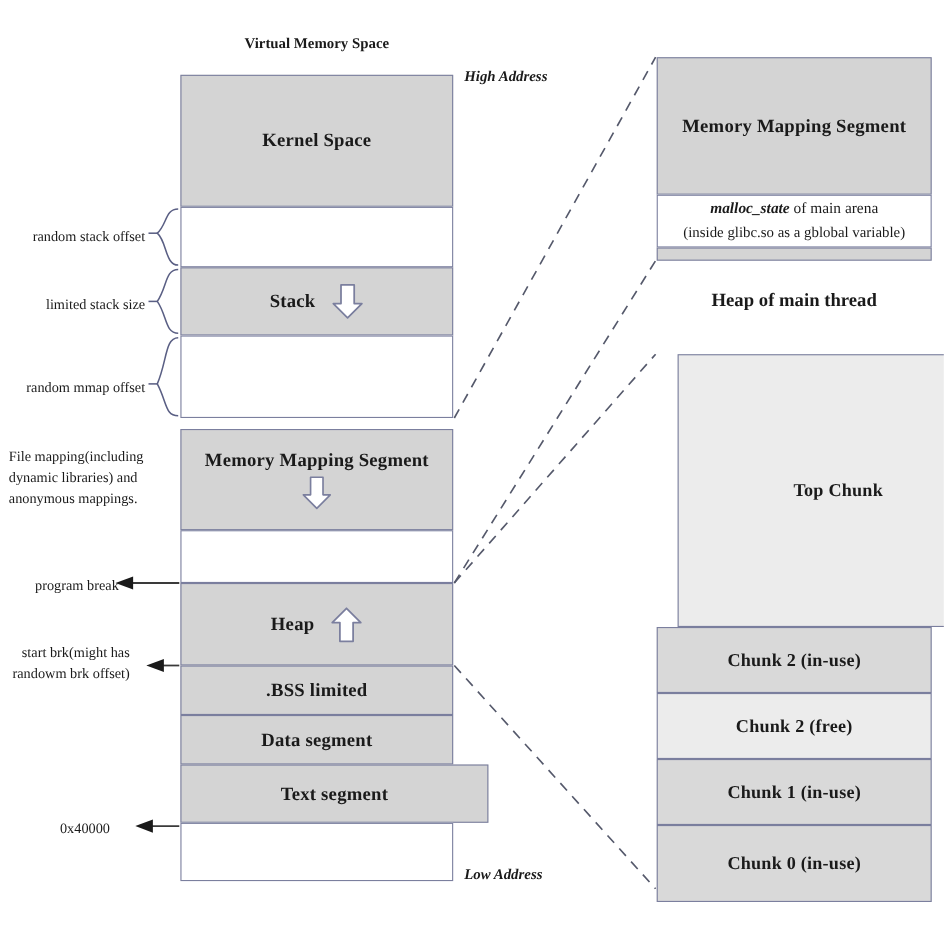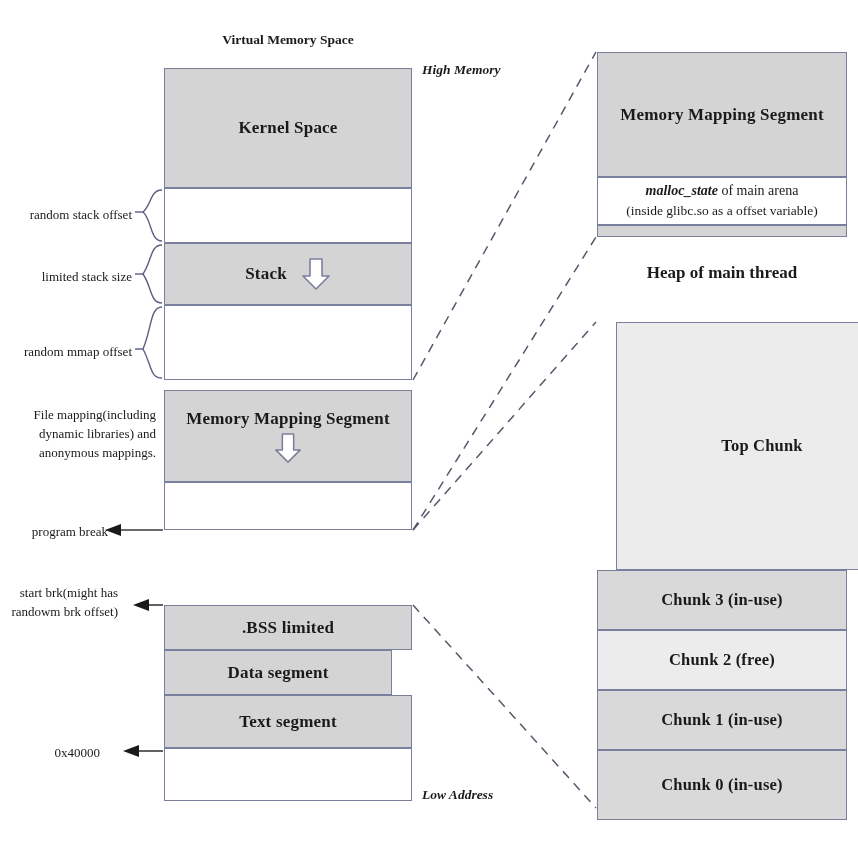--- a/index.html
+++ b/index.html
@@ -70,21 +70,21 @@
     white-space: nowrap;
   }
   #high-addr { left: 422px; top: 62px; }
   #low-addr  { left: 422px; top: 787px; }
 
   
   .annot {
     position: absolute;
     font-size: 13px;
     line-height: 1.45;
-    text-align: right;
+    text-align: left;
   }
   .annot.rt { text-align: right; }
 
   
   .ms-line1 { font-size: 14px; }
   .ms-line1 b { font-style: italic; font-weight: bold; }
   .ms-line2 { font-size: 13.5px; }
   .ms-stack { line-height: 1.5; }
 
   svg.overlay {
@@ -95,21 +95,21 @@
     pointer-events: none;
   }
 </style>
 </head>
 <body>
 
 <div class="stage">
 
   <div class="title" id="vms-title">Virtual Memory Space</div>
 
-  <div class="addr-label" id="high-addr">High Memory</div>
+  <div class="addr-label" id="high-addr">High Address</div>
 
   <div class="addr-label" id="low-addr">Low Address</div>
 
   <div class="seg" style="left:164px; top:68px; width:248px; height:120px;">
     <span class="seg-label">Kernel Space</span>
   </div>
 
   <div class="seg white" style="left:164px; top:188px; width:248px; height:55px;"></div>
 
   <div class="seg" style="left:164px; top:243px; width:248px; height:62px;">
@@ -127,30 +127,38 @@
     <span style="display:flex;flex-direction:column;align-items:center;gap:2px;">
       <span class="seg-label">Memory Mapping Segment</span>
       <svg width="30" height="32" viewBox="0 0 30 34">
         <polygon points="9,2 21,2 21,19 28,19 15,32 2,19 9,19" fill="#ffffff" stroke="#7b7f9e" stroke-width="1.6" stroke-linejoin="round"></polygon>
       </svg>
     </span>
   </div>
 
   <div class="seg white" style="left:164px; top:482px; width:248px; height:48px;"></div>
 
+  <div class="seg" style="left:164px; top:530px; width:248px; height:75px;">
+    <span class="rowlabel">
+      <span class="seg-label">Heap</span>
+      <svg width="30" height="34" viewBox="0 0 30 34">
+        <polygon points="15,2 28,15 21,15 21,32 9,32 9,15 2,15" fill="#ffffff" stroke="#7b7f9e" stroke-width="1.6" stroke-linejoin="round"></polygon>
+      </svg>
+    </span>
+  </div>
 
   <div class="seg" style="left:164px; top:605px; width:248px; height:45px;">
     <span class="seg-label">.BSS limited</span>
   </div>
 
-  <div class="seg" style="left:164px; top:650px; width:228px; height:45px;">
+  <div class="seg" style="left:164px; top:650px; width:248px; height:45px;">
     <span class="seg-label">Data segment</span>
   </div>
 
-  <div class="seg" style="left:164px; top:695px; width:248px; height:53px;">
+  <div class="seg" style="left:164px; top:695px; width:280px; height:53px;">
     <span class="seg-label">Text segment</span>
   </div>
 
   <div class="seg white" style="left:164px; top:748px; width:248px; height:53px;"></div>
 
   <div class="annot rt" style="left:4px; top:206px; width:128px;">
     <span>random stack offset</span>
   </div>
 
   <div class="annot rt" style="left:4px; top:268px; width:128px;">
@@ -180,36 +188,36 @@
     <span>0x40000</span>
   </div>
 
   <div class="seg" style="left:597px; top:52px; width:250px; height:125px;">
     <span class="seg-label">Memory Mapping Segment</span>
   </div>
 
   <div class="seg white" style="left:597px; top:177px; width:250px; height:48px;">
     <span class="ms-stack" style="display:flex;flex-direction:column;align-items:center;">
       <span class="ms-line1"><b>malloc_state</b><span> of main arena</span></span>
-      <span class="ms-line2">(inside glibc.so as a offset variable)</span>
+      <span class="ms-line2">(inside glibc.so as a gblobal variable)</span>
     </span>
   </div>
 
   <div class="seg" style="left:597px; top:225px; width:250px; height:12px;"></div>
 
   <div class="title" id="heap-title">
     <div>Heap of main thread</div>
   </div>
 
   <div class="seg light" style="left:616px; top:322px; width:292px; height:248px;">
     <span class="seg-label chunk">Top Chunk</span>
   </div>
 
   <div class="seg mid" style="left:597px; top:570px; width:250px; height:60px;">
-    <span class="seg-label chunk">Chunk 3 (in-use)</span>
+    <span class="seg-label chunk">Chunk 2 (in-use)</span>
   </div>
 
   <div class="seg light" style="left:597px; top:630px; width:250px; height:60px;">
     <span class="seg-label chunk">Chunk 2 (free)</span>
   </div>
 
   <div class="seg mid" style="left:597px; top:690px; width:250px; height:60px;">
     <span class="seg-label chunk">Chunk 1 (in-use)</span>
   </div>
 

